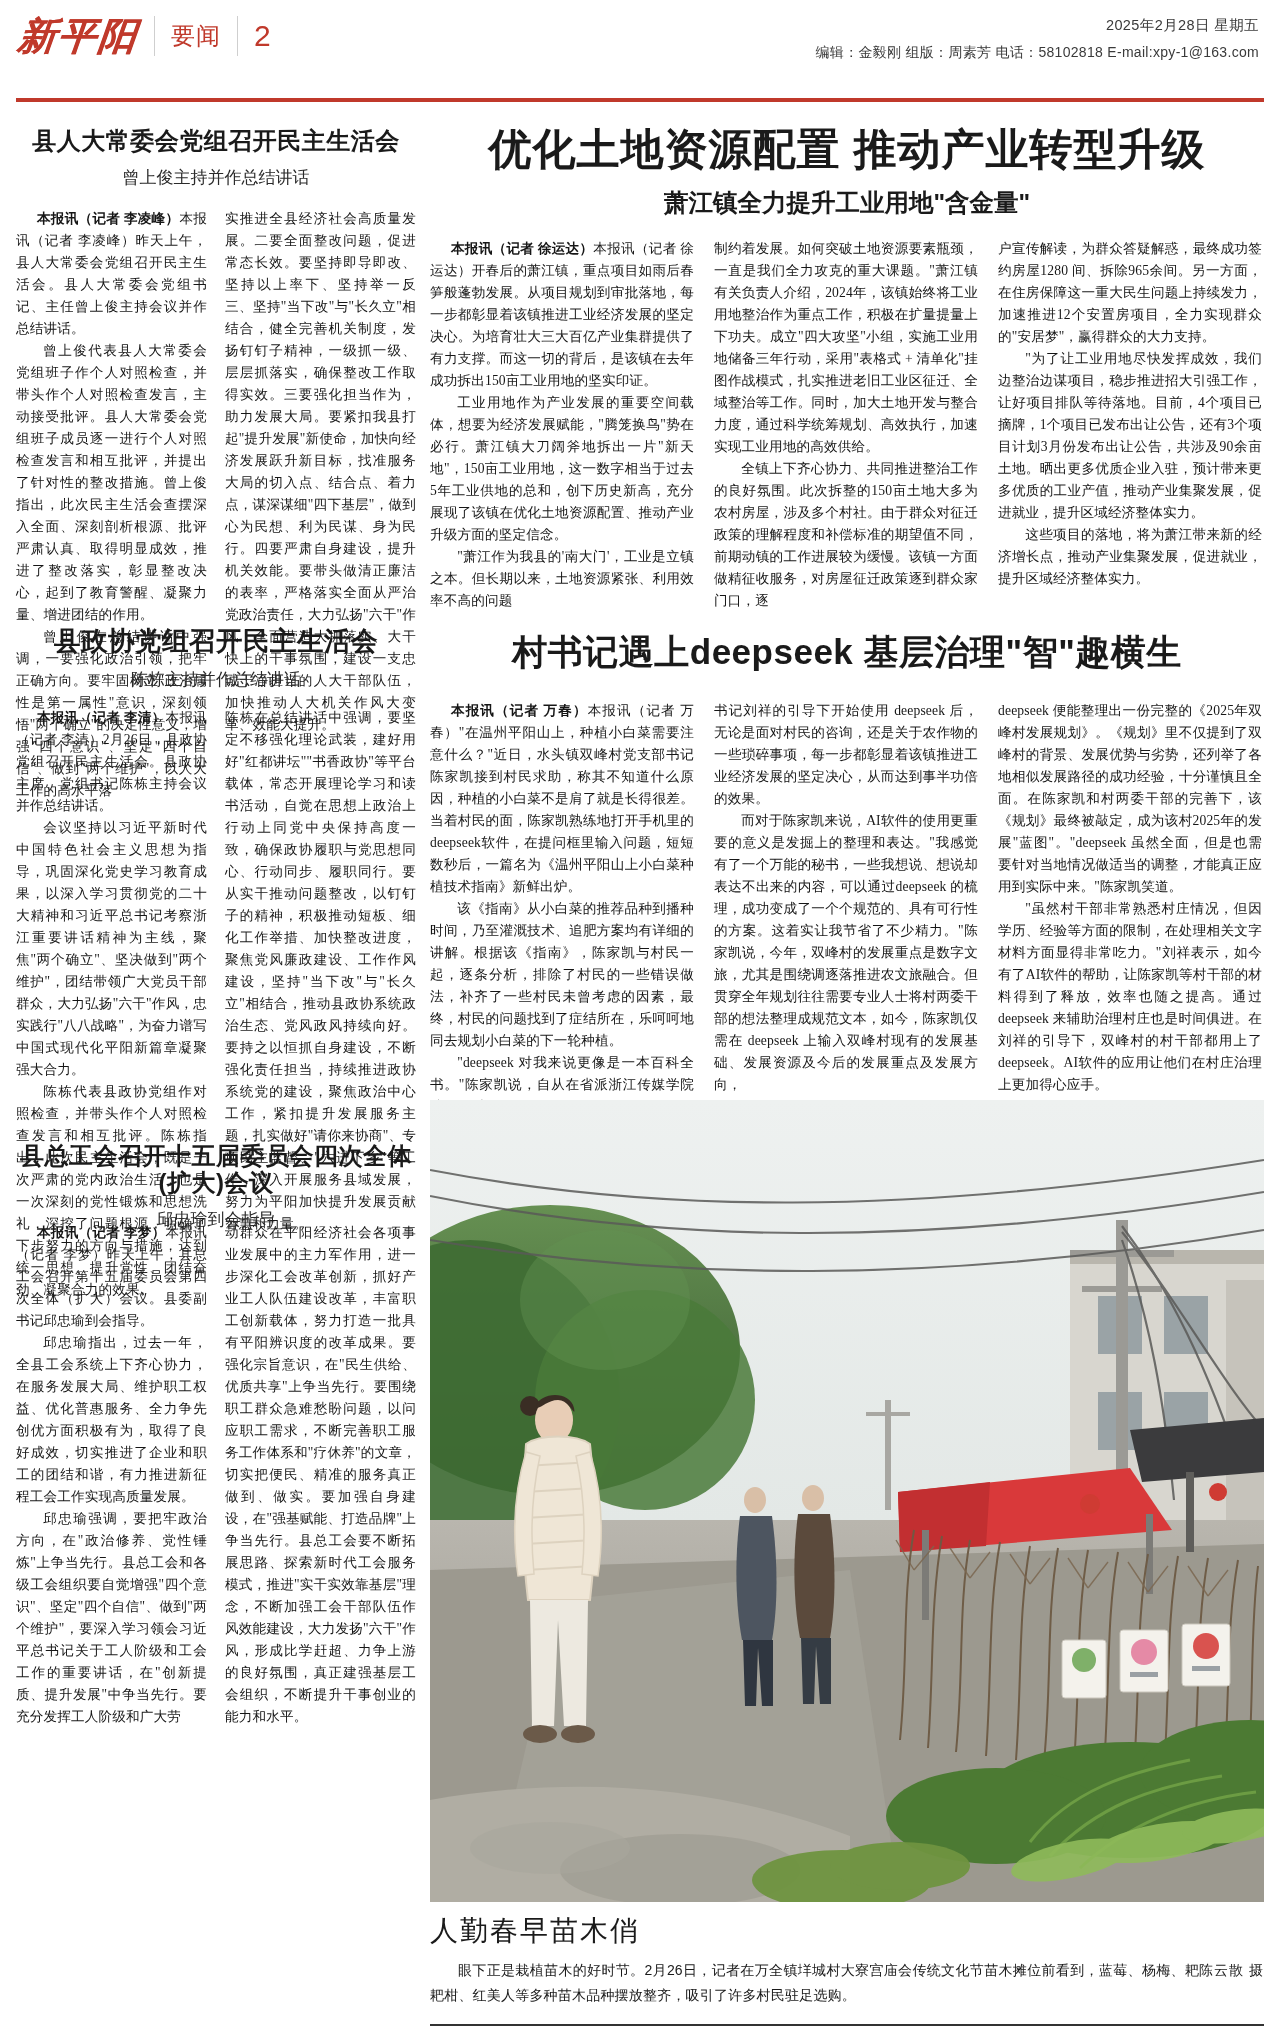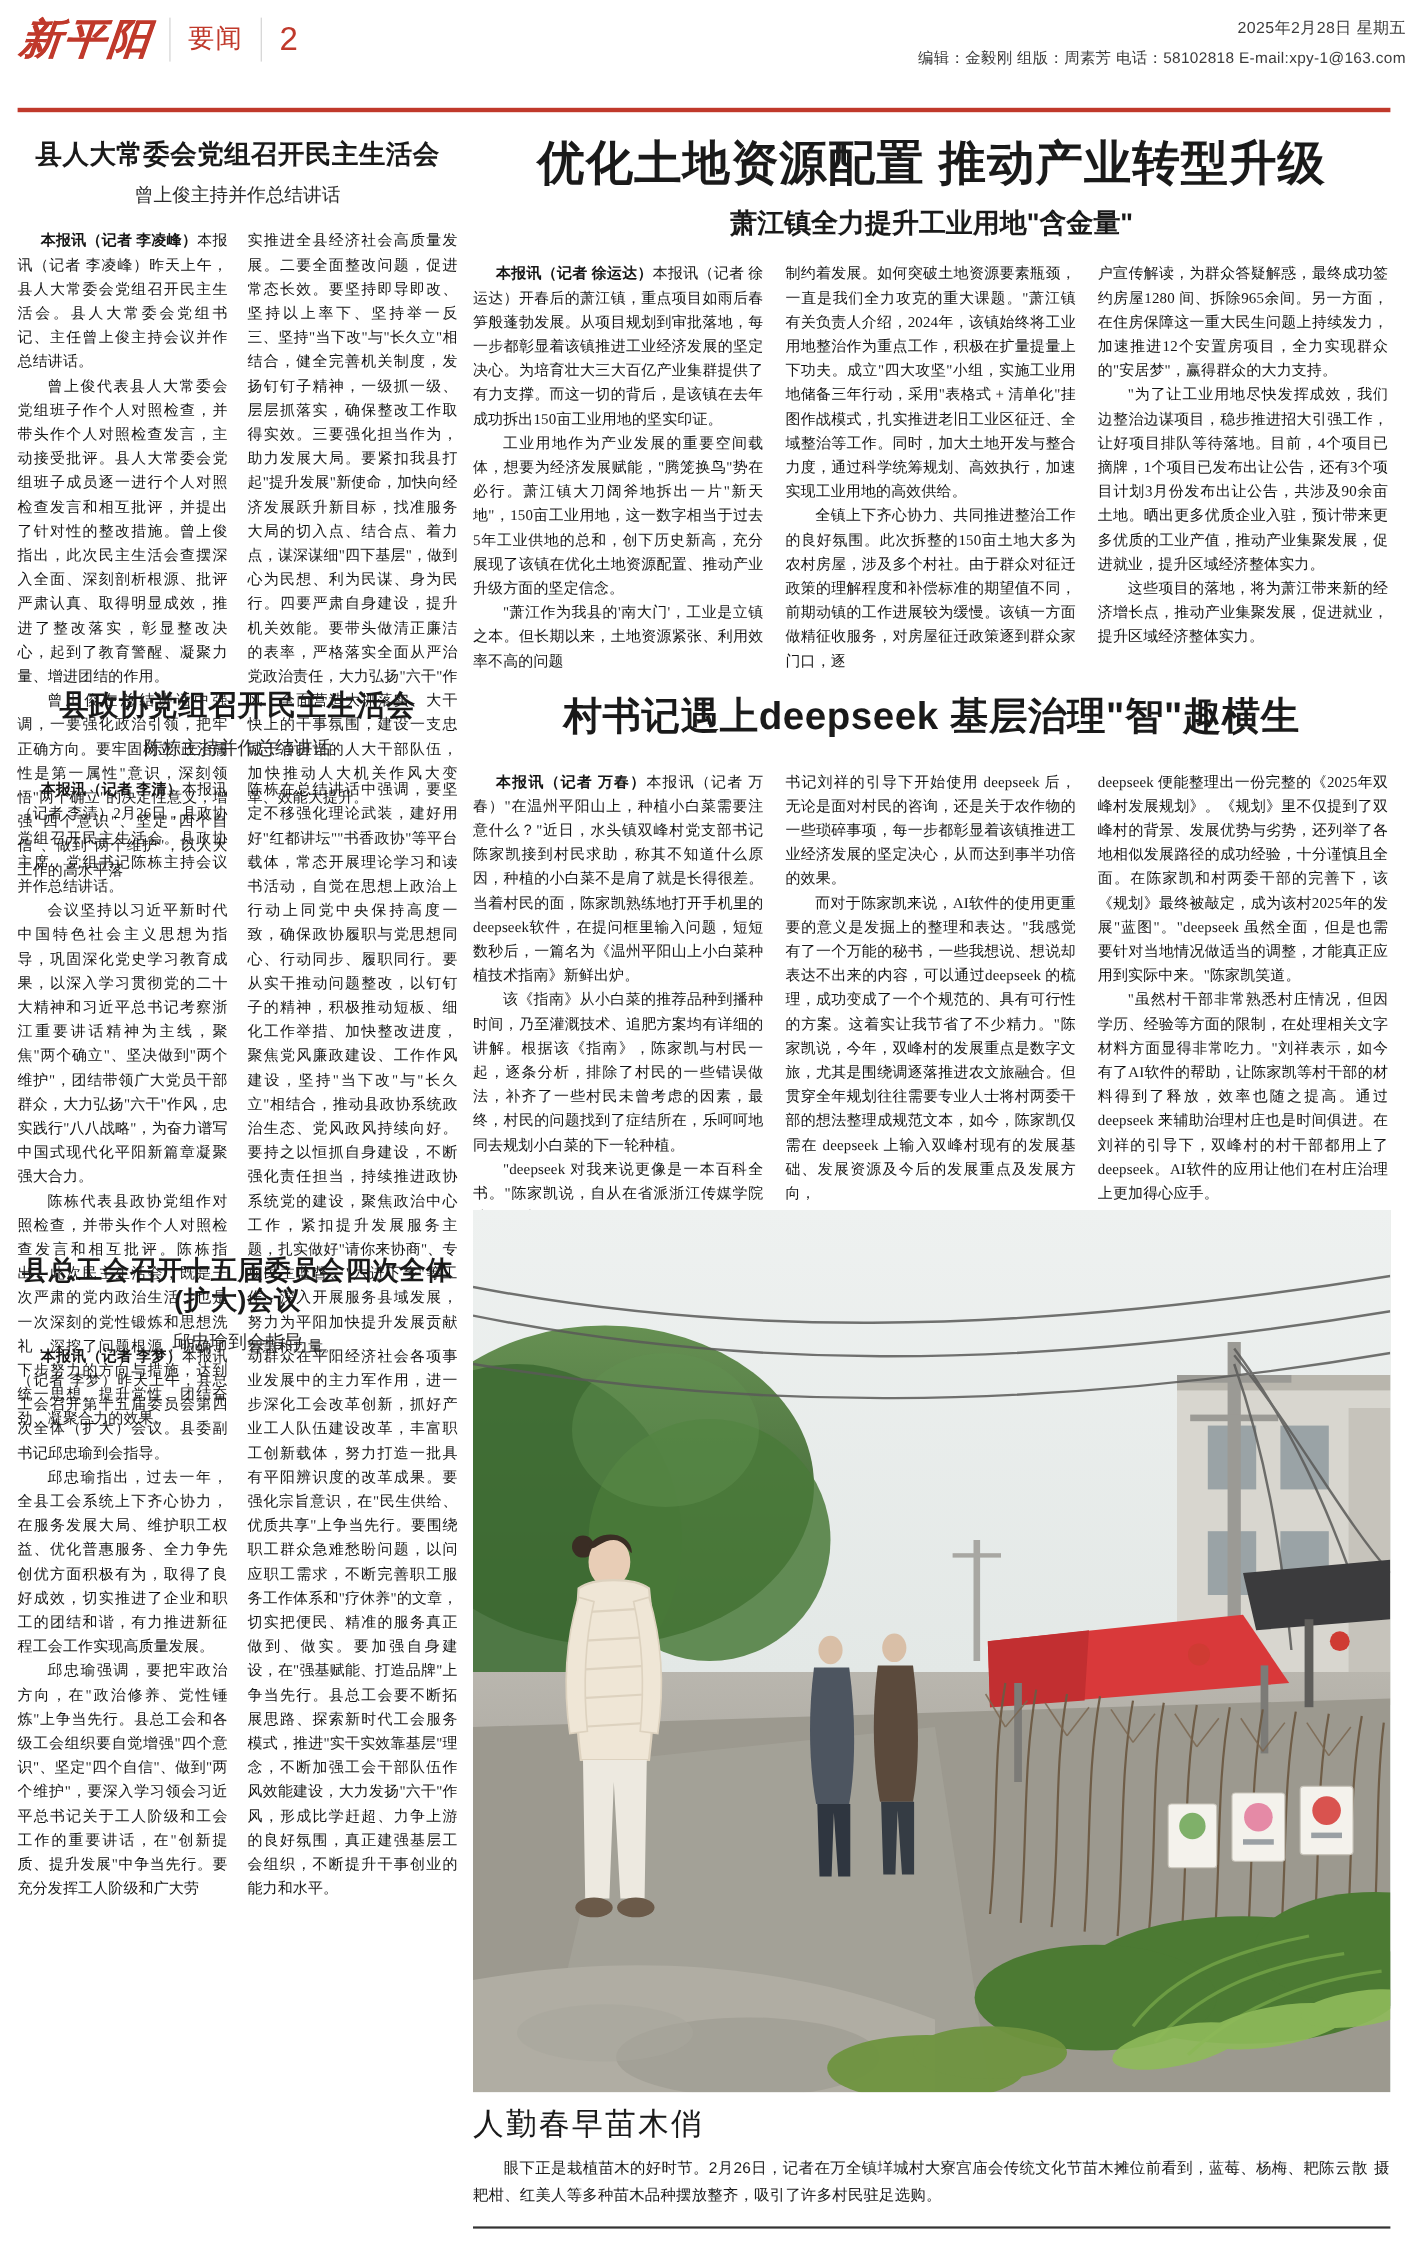--- a/index.html
+++ b/index.html
@@ -58,21 +58,21 @@
     line-height: 1;
   }
   .mast-pageno {
     font-family: "Liberation Sans", "DejaVu Sans", sans-serif;
     font-size: 30px;
     color: #c0392b;
     line-height: 1;
   }
   .mast-right {
     position: absolute;
-    right: 2px; top: 16px;
+    right: 21px; top: 16px;
     text-align: right;
     font-family: "Liberation Sans", "DejaVu Sans", sans-serif;
     color: #3a3a3a;
   }
   .mast-date {
     font-size: 14.5px;
     letter-spacing: 0.4px;
     margin-bottom: 9px;
   }
   .mast-credits {

